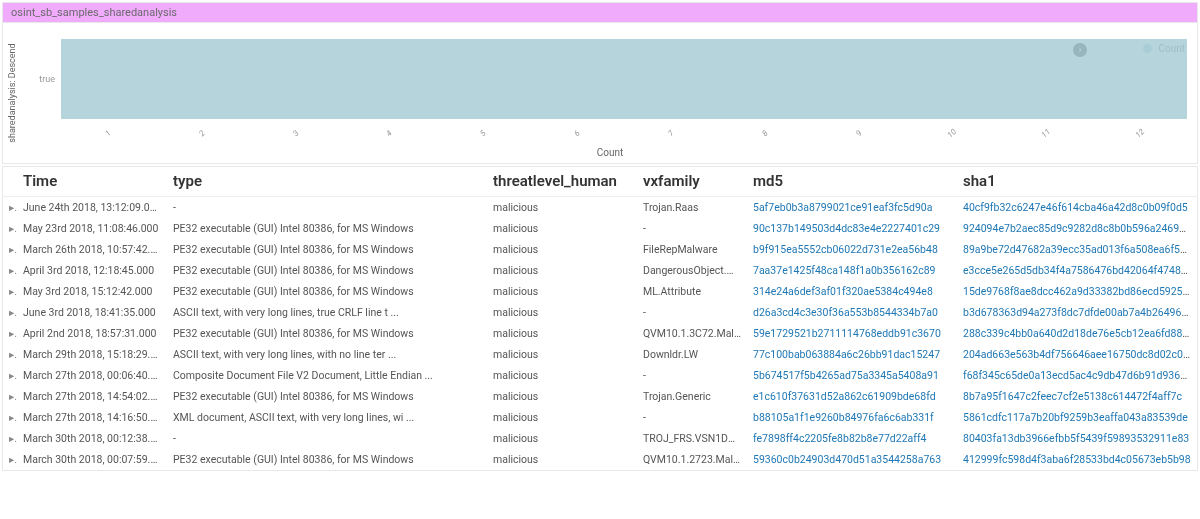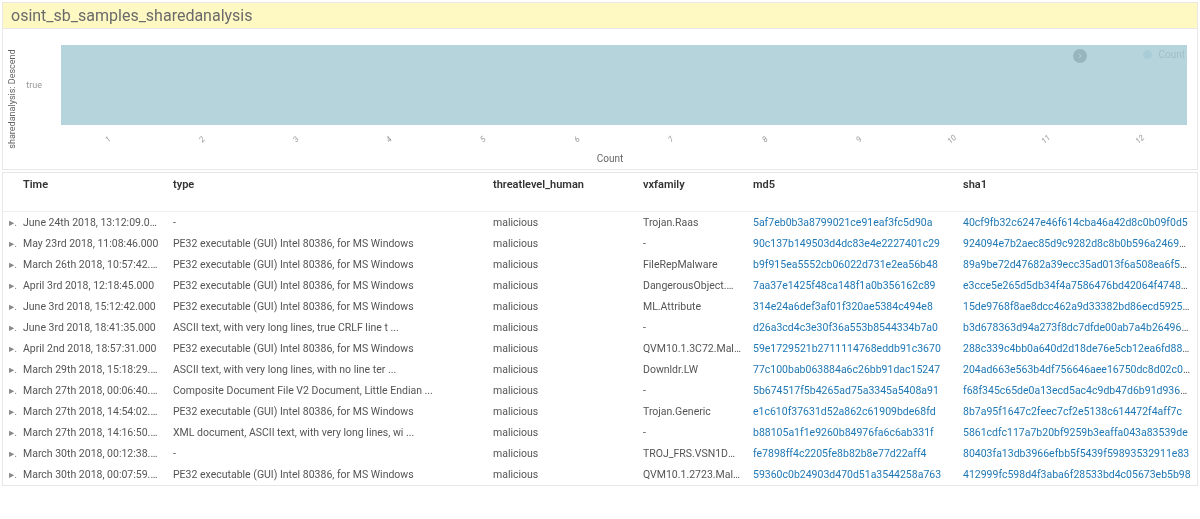--- a/index.html
+++ b/index.html
@@ -9,24 +9,24 @@
     color: #333;
     background: #fff;
     width: 1200px;
   }
   .panel {
     border: 1px solid #e8e8e8;
     margin: 2px;
     background: #fff;
   }
   .panel-header {
-    background: #fef9c3;
+    background: #f0abfc;
     padding: 3px 8px;
     color: #6a6a6a;
-    font-size: 16px;
+    font-size: 11px;
     border-bottom: 1px solid #e8e8e8;
   }
   
   .chart-wrap {
     position: relative;
     height: 140px;
     padding: 6px 10px 4px 30px;
   }
   .ylabel {
     position: absolute;
@@ -42,21 +42,21 @@
     display: flex;
     flex-direction: row;
     align-items: stretch;
     height: 100px;
   }
   .y-tick {
     display: flex;
     flex-direction: column;
     justify-content: center;
     align-items: flex-end;
-    padding-right: 19px;
+    padding-right: 6px;
     font-size: 9px;
     color: #999;
     width: 28px;
     text-align: center;
   }
   .plot-area {
     flex: 1;
     position: relative;
   }
   .bar {
@@ -118,23 +118,23 @@
   
   table {
     width: 100%;
     border-collapse: collapse;
     table-layout: fixed;
   }
   th {
     text-align: left;
     font-weight: 600;
     color: #333;
-    padding: 5px 6px 20px 6px;
+    padding: 5px 6px 6px 6px;
     border-bottom: 1px solid #eee;
-    font-size: 11px;
+    font-size: 15px;
     overflow: hidden;
     text-overflow: ellipsis;
     white-space: nowrap;
   }
   td {
     padding: 4px 6px;
     font-size: 10.5px;
     color: #555;
     overflow: hidden;
     text-overflow: ellipsis;
@@ -252,21 +252,21 @@
           <td class="expand-cell">▸</td>
           <td>April 3rd 2018, 12:18:45.000</td>
           <td>PE32 executable (GUI) Intel 80386, for MS Windows</td>
           <td>malicious</td>
           <td>DangerousObject.Multi</td>
           <td><a class="hashlink">7aa37e1425f48ca148f1a0b356162c89</a></td>
           <td><a class="hashlink">e3cce5e265d5db34f4a7586476bd42064f47484e</a></td>
         </tr>
         <tr>
           <td class="expand-cell">▸</td>
-          <td>June 3rd 2018, 15:12:42.000</td>
+          <td>May 3rd 2018, 15:12:42.000</td>
           <td>PE32 executable (GUI) Intel 80386, for MS Windows</td>
           <td>malicious</td>
           <td>ML.Attribute</td>
           <td><a class="hashlink">314e24a6def3af01f320ae5384c494e8</a></td>
           <td><a class="hashlink">15de9768f8ae8dcc462a9d33382bd86ecd5925ac</a></td>
         </tr>
         <tr>
           <td class="expand-cell">▸</td>
           <td>June 3rd 2018, 18:41:35.000</td>
           <td>ASCII text, with very long lines, true CRLF line t ...</td>

